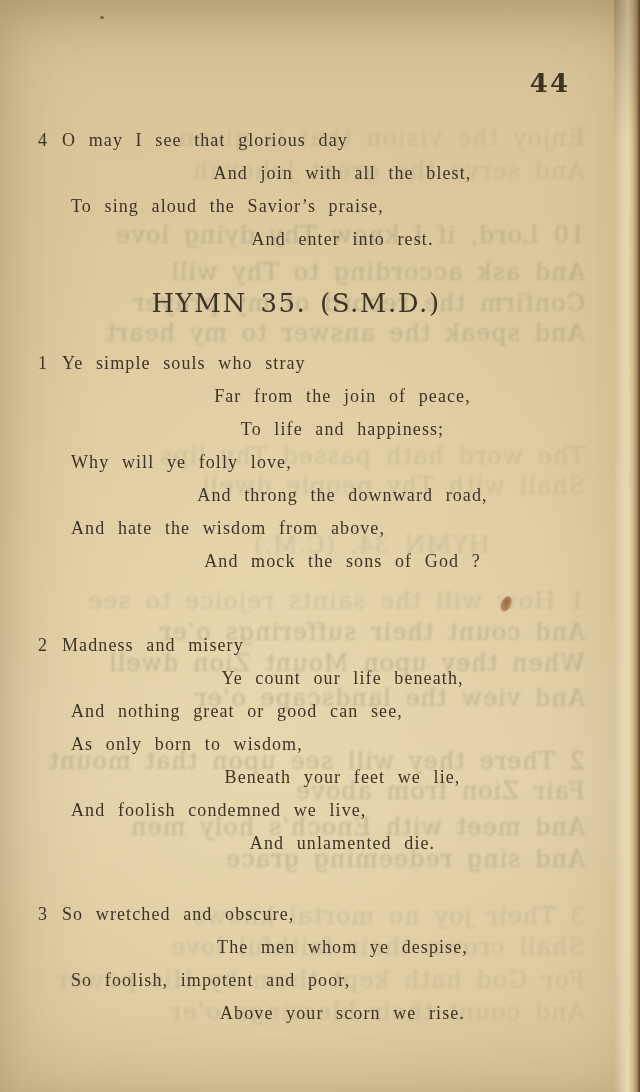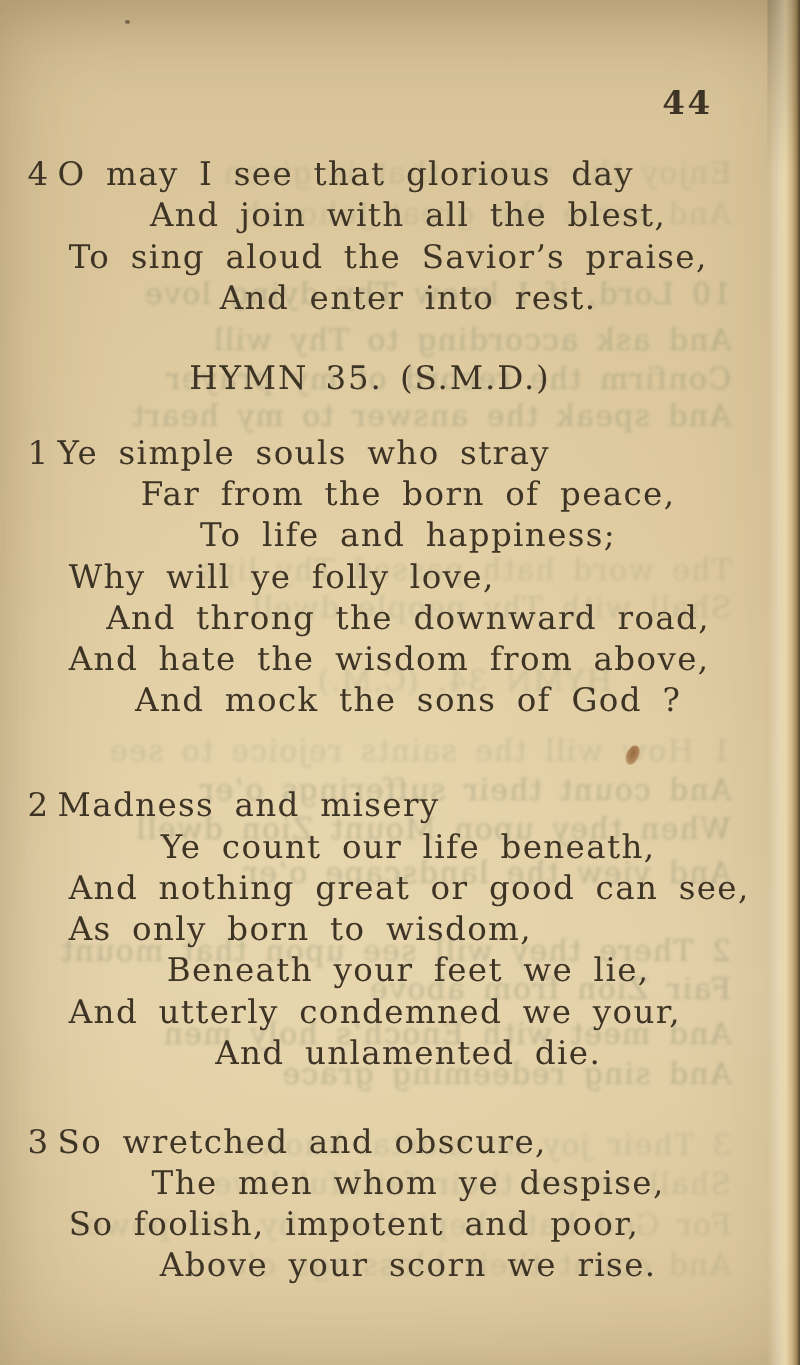--- a/index.html
+++ b/index.html
@@ -18,21 +18,21 @@
   
   .content{position:absolute;left:22px;top:0;width:548px;color:#3e3425;}
   .pageno{
     position:absolute;top:68px;left:0;width:100%;
     text-align:right;font-size:26px;letter-spacing:2px;font-weight:bold;
   }
   .heading{
     position:absolute;top:288px;left:0;width:100%;
     text-align:center;font-size:26px;letter-spacing:1.5px;word-spacing:4px;white-space:nowrap;
   }
-  .stanza{position:absolute;left:0;width:100%;font-size:26px;letter-spacing:1.1px;word-spacing:7px;}
+  .stanza{position:absolute;left:16px;width:100%;font-size:18px;letter-spacing:1.1px;word-spacing:7px;font-family:Liberation Serif, serif;}
   .s-prev{top:124px;}
   .s1{top:347px;}
   .s2{top:629px;}
   .s3{top:898px;}
   .line{line-height:33px;white-space:nowrap;}
   .lvl1{padding-left:33px;}
   .lvl2{padding-left:61px;text-align:center;}
   .num{display:inline-block;min-width:24px;}
   
   .ghost-layer{position:absolute;inset:0;}
@@ -109,35 +109,35 @@
       <div class="line lvl0"><span class="num">4</span><span>O may I see that glorious day</span></div>
       <div class="line lvl2">And join with all the blest,</div>
       <div class="line lvl1">To sing aloud the Savior’s praise,</div>
       <div class="line lvl2">And enter into rest.</div>
     </div>
 
     <div class="heading">HYMN 35. (S.M.D.)</div>
 
     <div class="stanza s1">
       <div class="line lvl0"><span class="num">1</span><span>Ye simple souls who stray</span></div>
-      <div class="line lvl2">Far from the born of peace,</div>
+      <div class="line lvl2">Far from the join of peace,</div>
       <div class="line lvl2">To life and happiness;</div>
       <div class="line lvl1">Why will ye folly love,</div>
       <div class="line lvl2">And throng the downward road,</div>
       <div class="line lvl1">And hate the wisdom from above,</div>
       <div class="line lvl2">And mock the sons of God ?</div>
     </div>
 
     <div class="stanza s2">
       <div class="line lvl0"><span class="num">2</span><span>Madness and misery</span></div>
       <div class="line lvl2">Ye count our life beneath,</div>
       <div class="line lvl1">And nothing great or good can  see,</div>
       <div class="line lvl1">As only born to wisdom,</div>
       <div class="line lvl2">Beneath your feet we lie,</div>
-      <div class="line lvl1">And utterly condemned we your,</div>
+      <div class="line lvl1">And foolish condemned we live,</div>
       <div class="line lvl2">And unlamented die.</div>
     </div>
 
     <div class="stanza s3">
       <div class="line lvl0"><span class="num">3</span><span>So wretched and obscure,</span></div>
       <div class="line lvl2">The men whom ye despise,</div>
       <div class="line lvl1">So foolish, impotent and poor,</div>
       <div class="line lvl2">Above your scorn we rise.</div>
     </div>
 

